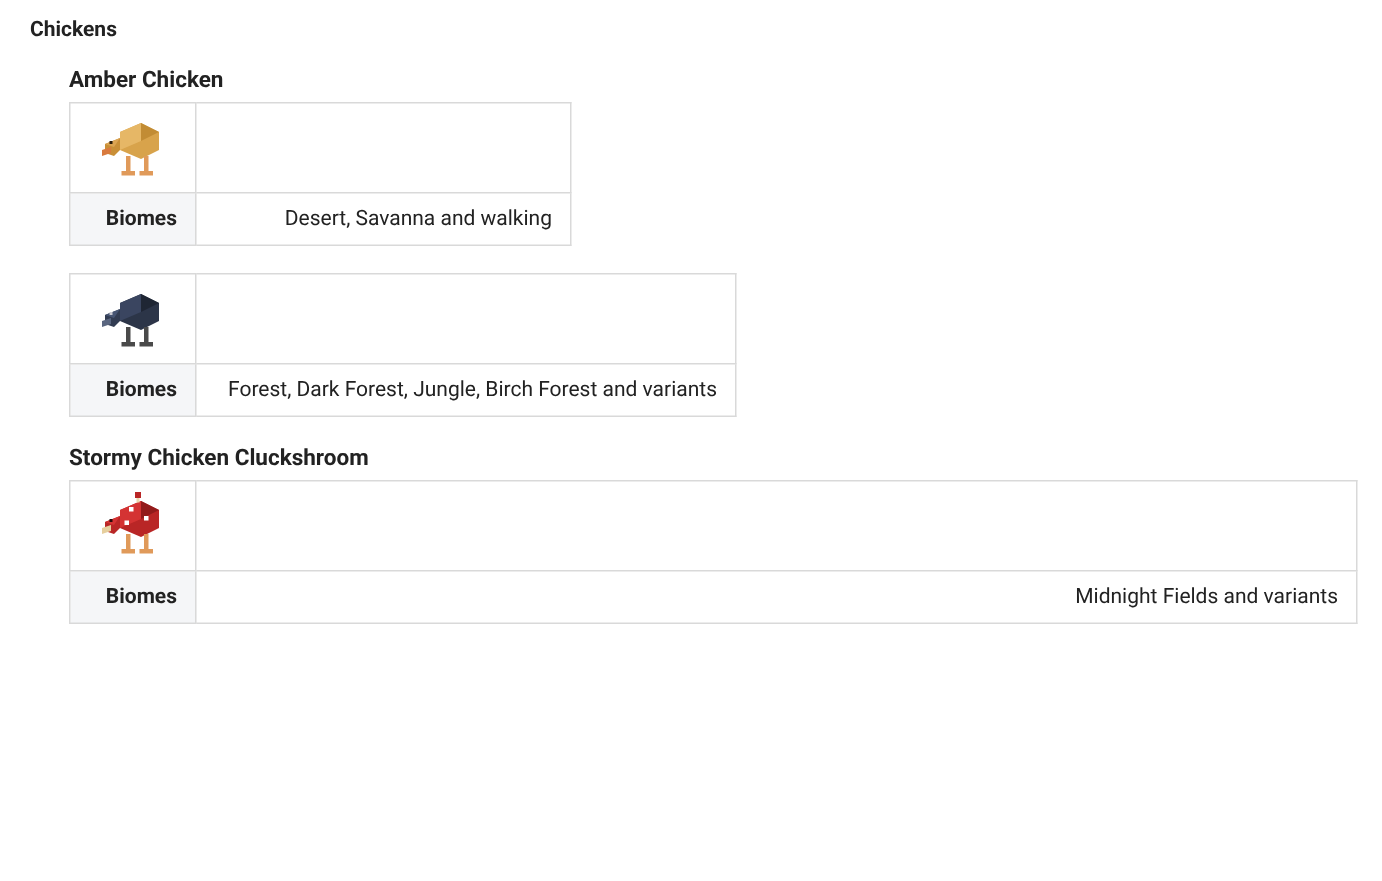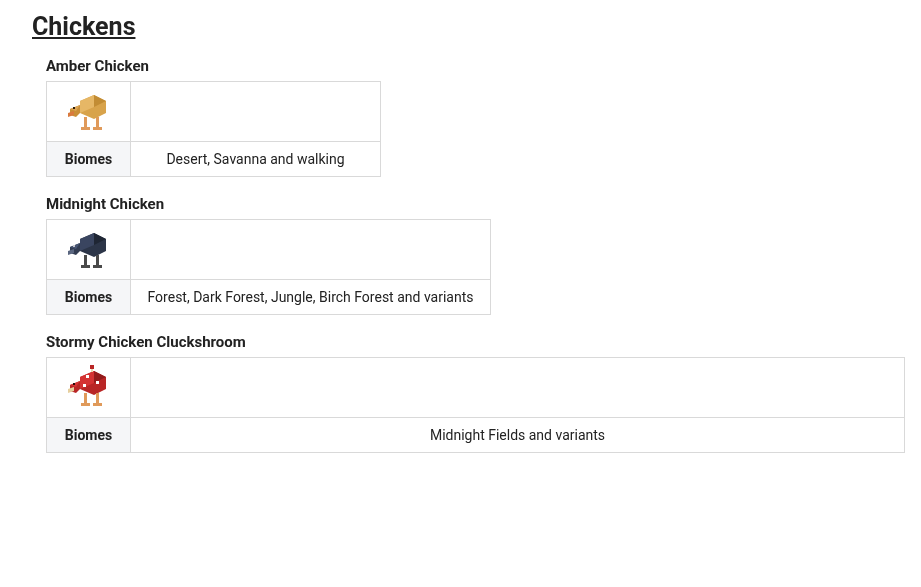--- a/index.html
+++ b/index.html
@@ -10,40 +10,39 @@
     * { box-sizing: border-box; }
     body {
       font-family: -apple-system, BlinkMacSystemFont, "Segoe UI", Roboto, Helvetica, Arial, sans-serif;
       color: var(--text-color);
       margin: 0;
       padding: 12px 16px 24px;
       background: #fff;
       width: 921px;
     }
     h2 {
-      font-size: 25px;
+      font-size: 14px;
       font-weight: 700;
-      margin: 0 16px 16px;
-      text-decoration: underline;
+      margin: 0 4px 16px;
     }
     h3 {
       font-size: 15px;
       font-weight: 700;
       margin: 0 0 6px;
     }
     .entry { margin-bottom: 18px; padding-left: 30px; }
     table {
       border-collapse: collapse;
       width: auto;
       font-size: 14px;
     }
     td, th {
       border: 1px solid var(--border-color);
       padding: 9px 12px;
-      text-align: center;
+      text-align: right;
       vertical-align: middle;
     }
     th {
       background: var(--header-bg);
       font-weight: 700;
       white-space: nowrap;
       width: 84px;
     }
     .img-cell {
       background: #fff;
@@ -90,21 +89,20 @@
     </tr>
     <tr>
       <th>Biomes</th>
       <td>Desert, Savanna and walking</td>
     </tr>
   </tbody>
     </table>
 </div>
 
 <div class="entry">
-  <h3>Midnight Chicken</h3>
   <table>
     <tbody>
         <tr>
       <td class="img-cell">
         <svg width="50" height="50" viewBox="0 0 50 50">
           <g transform="translate(2,2)">
             <polygon points="14,12 28,6 40,12 40,24 28,30 14,24" fill="#2c3548"></polygon>
             <polygon points="14,12 28,6 28,18 14,24" fill="#3a4560"></polygon>
             <polygon points="28,6 40,12 28,18" fill="#1f2634"></polygon>
             <polygon points="4,20 14,16 14,24 10,28 4,26" fill="#323c52"></polygon>

